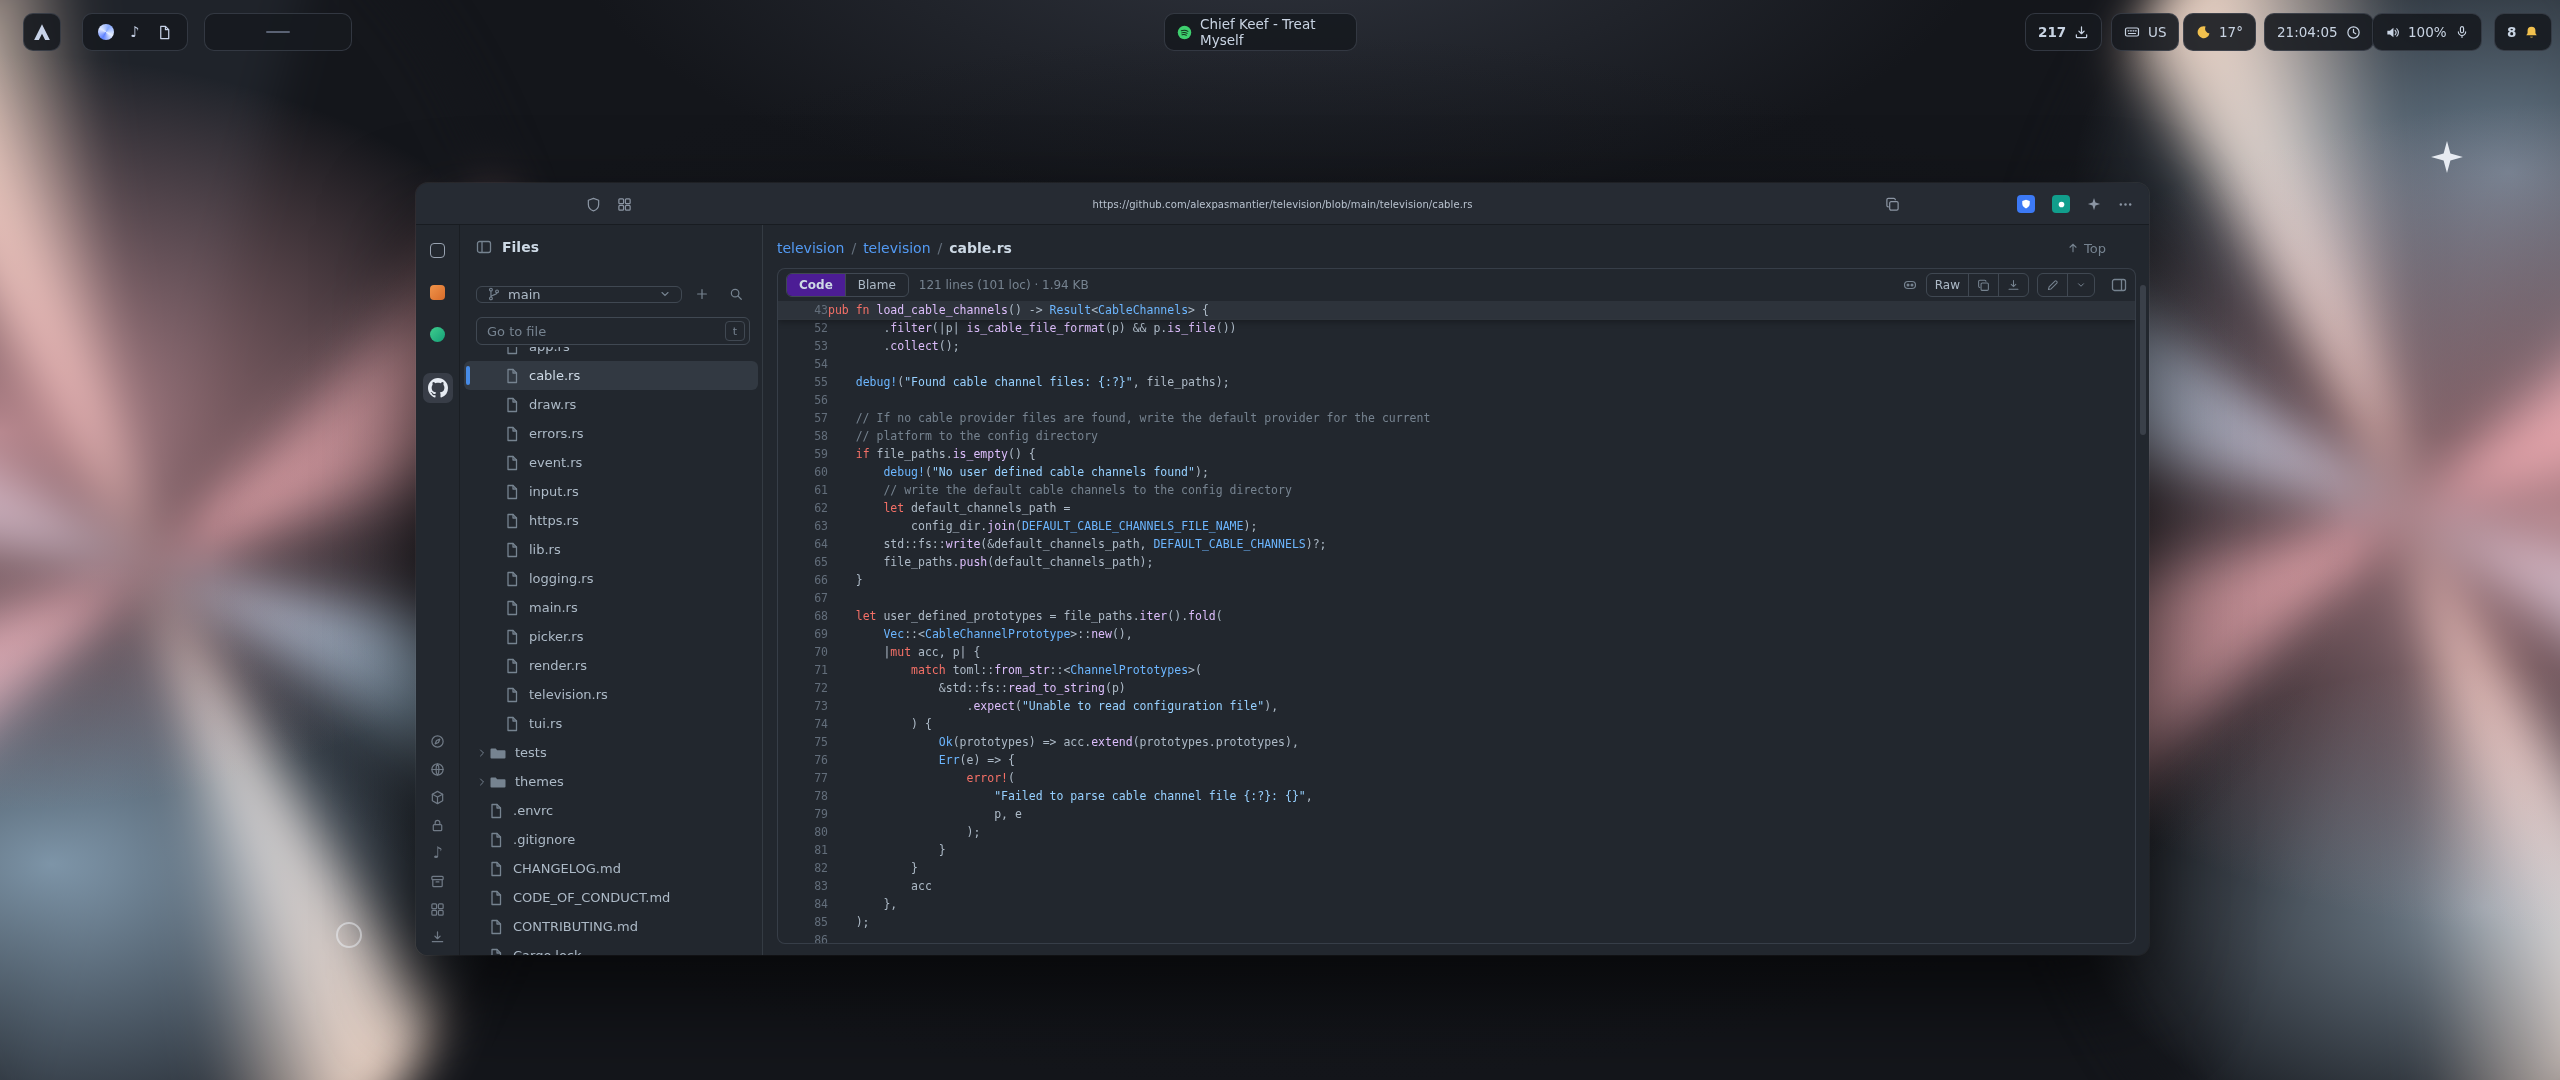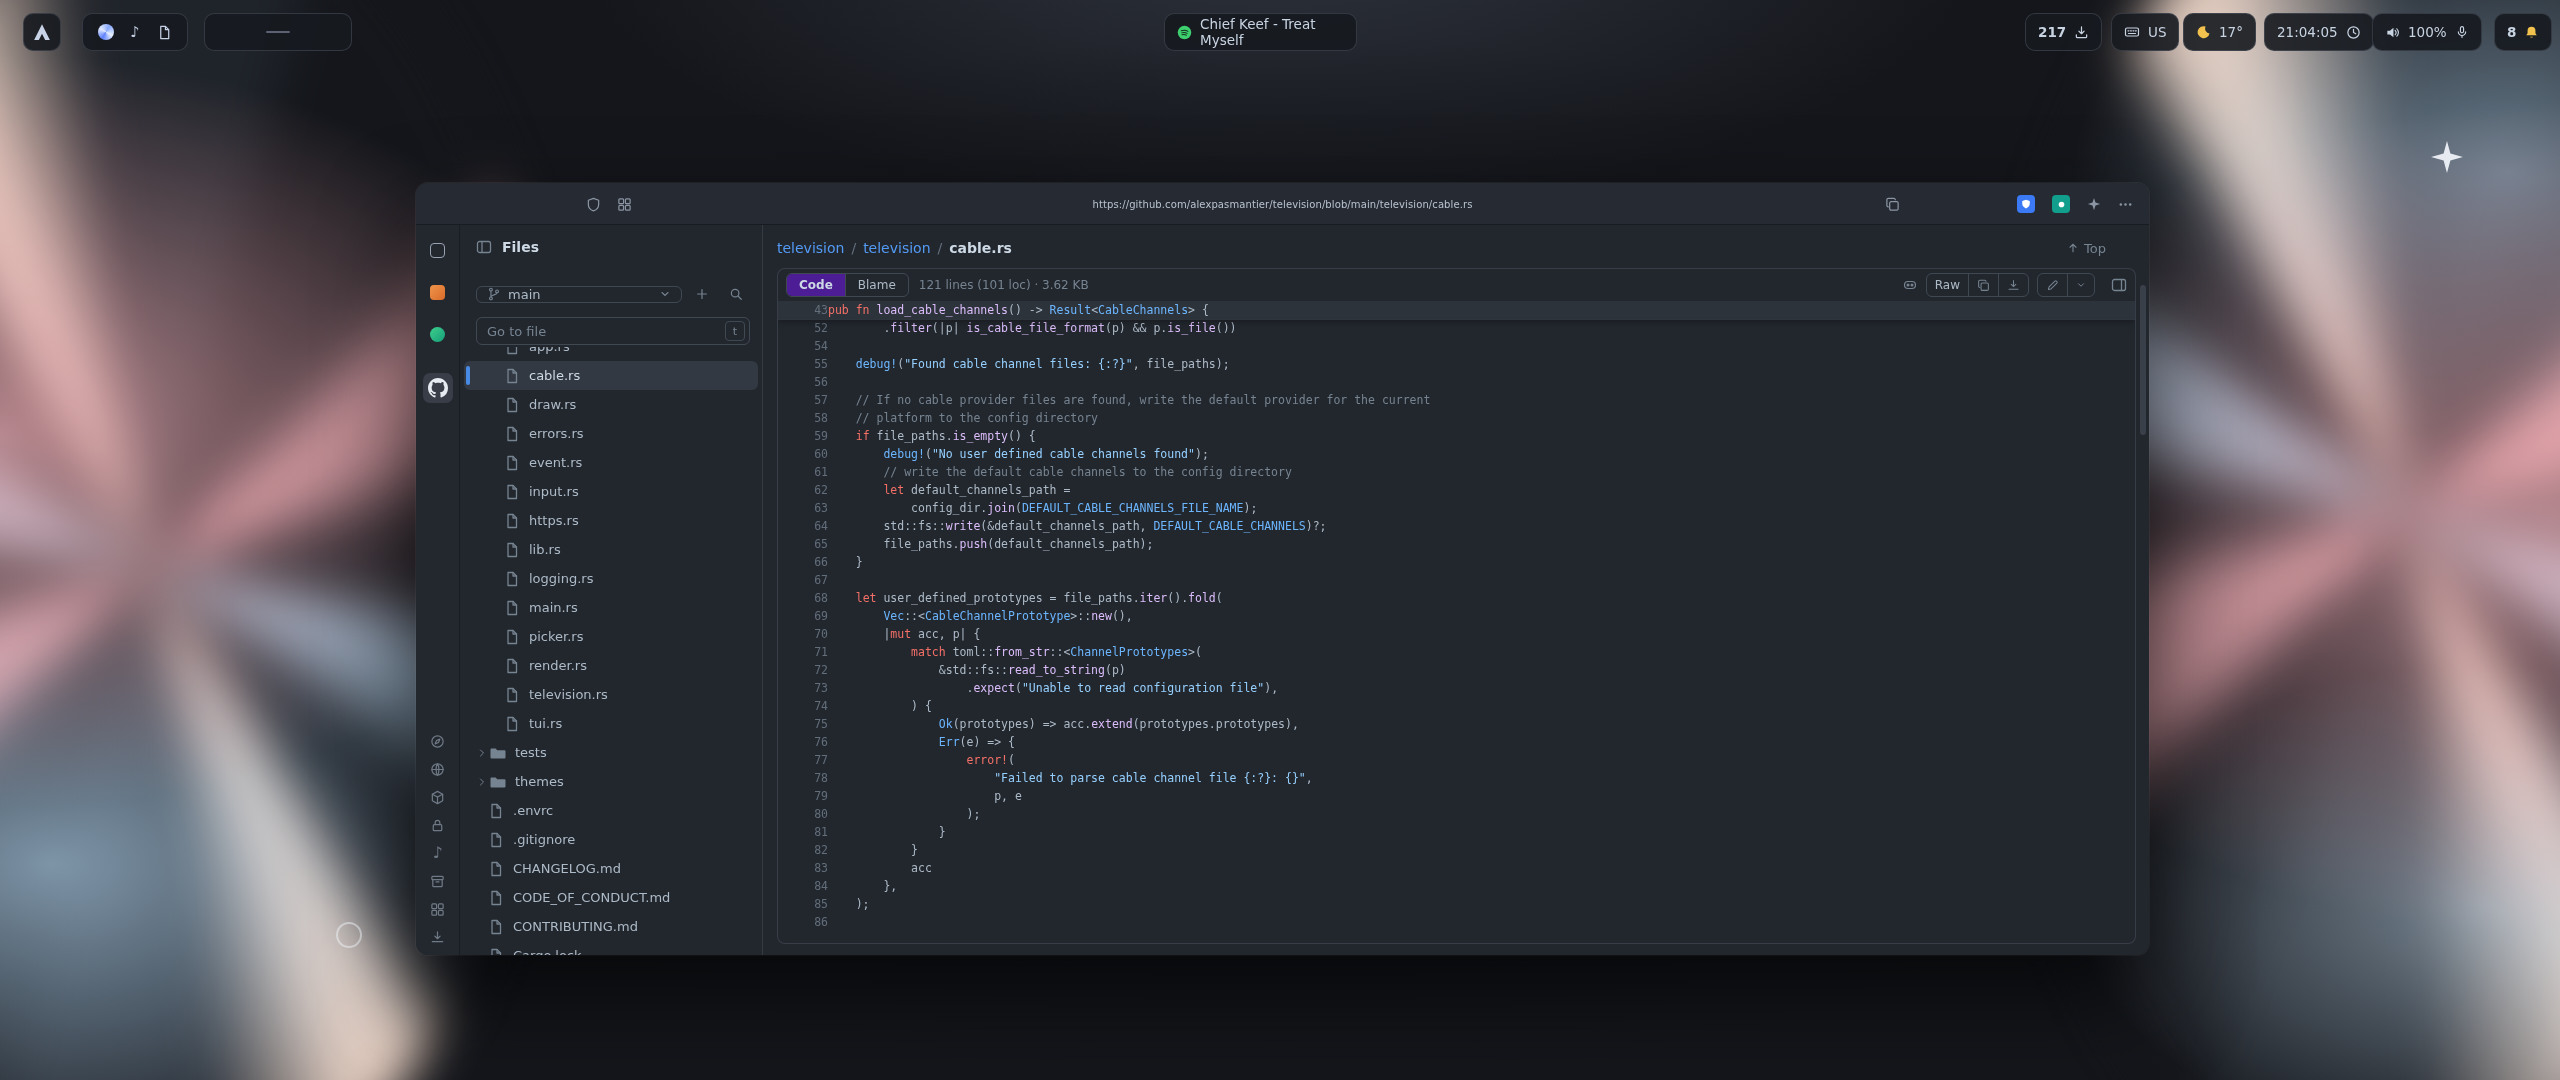--- a/index.html
+++ b/index.html
@@ -590,21 +590,21 @@
         <span>Top</span>
       </span>
     </div>
 
     <div class="code-panel">
       <div class="cp-header">
         <div class="seg">
           <span class="s-item on">Code</span>
           <span class="s-item">Blame</span>
         </div>
-        <span class="cp-meta">121 lines (101 loc) · 3.62 KB</span>
+        <span class="cp-meta">121 lines (101 loc) · 1.94 KB</span>
         <div class="cp-right">
           <span class="iconbtn">
             <svg width="16" height="16" viewBox="0 0 16 16" fill="none" stroke="currentColor" stroke-width="1.2">
                 <rect x="2.5" y="4.5" width="11" height="7" rx="3.5"></rect>
                 <circle cx="6" cy="8" r="0.9" fill="currentColor"></circle>
                 <circle cx="10" cy="8" r="0.9" fill="currentColor"></circle>
               </svg>
           </span>
           <div class="btn-group">
             <span class="bg-item">Raw</span>
@@ -646,20 +646,24 @@
               <span class="ln">43</span>
               <span class="lc"><span class="tok-k">pub fn </span><span class="tok-f">load_cable_channels</span><span class="tok-p">() -&gt; </span><span class="tok-t">Result</span><span class="tok-p">&lt;</span><span class="tok-t">CableChannels</span><span class="tok-p">&gt; {</span></span>
             </div>
           </div>
         <div>
             <div class="code-row">
               <span class="ln">52</span>
               <span class="lc"><span class="tok-p">        .</span><span class="tok-f">filter</span><span class="tok-p">(|p| </span><span class="tok-f">is_cable_file_format</span><span class="tok-p">(p) &amp;&amp; p.</span><span class="tok-f">is_file</span><span class="tok-p">())</span></span>
             </div>
             <div class="code-row">
+              <span class="ln">53</span>
+              <span class="lc"><span class="tok-p">        .</span><span class="tok-f">collect</span><span class="tok-p">();</span></span>
+            </div>
+            <div class="code-row">
               <span class="ln">54</span>
               <span class="lc"></span>
             </div>
             <div class="code-row">
               <span class="ln">55</span>
               <span class="lc"><span class="tok-p">    </span><span class="tok-t">debug!</span><span class="tok-p">(</span><span class="tok-s">"Found cable channel files: {:?}"</span><span class="tok-p">, file_paths);</span></span>
             </div>
             <div class="code-row">
               <span class="ln">56</span>
               <span class="lc"></span>

